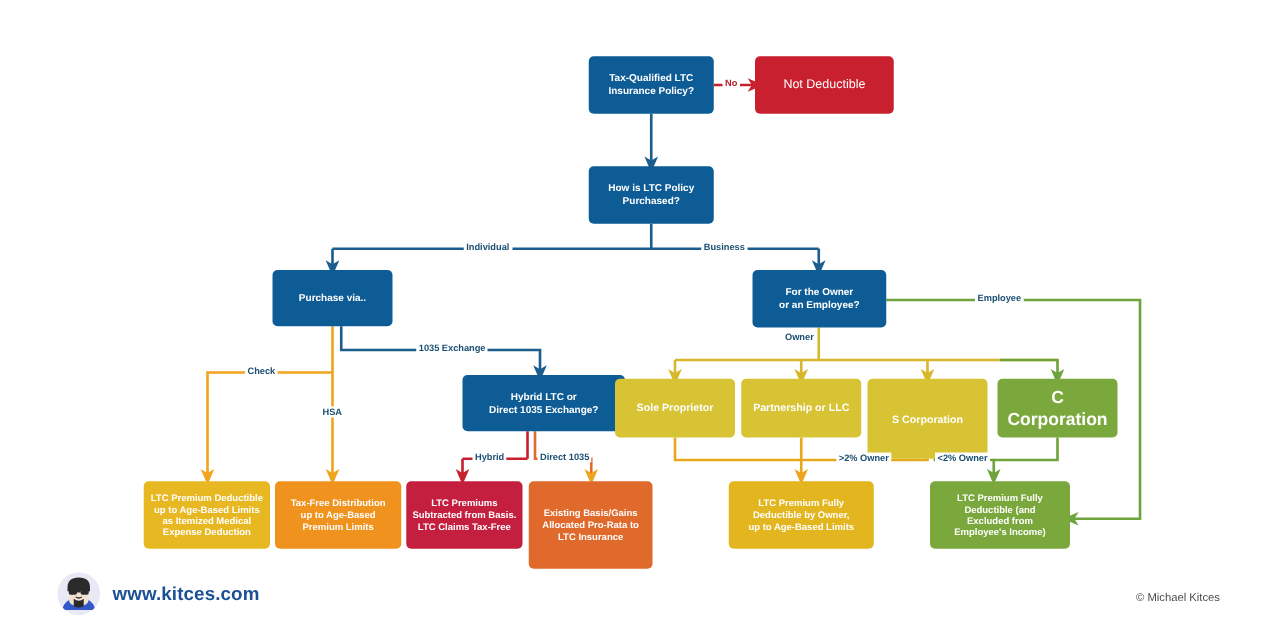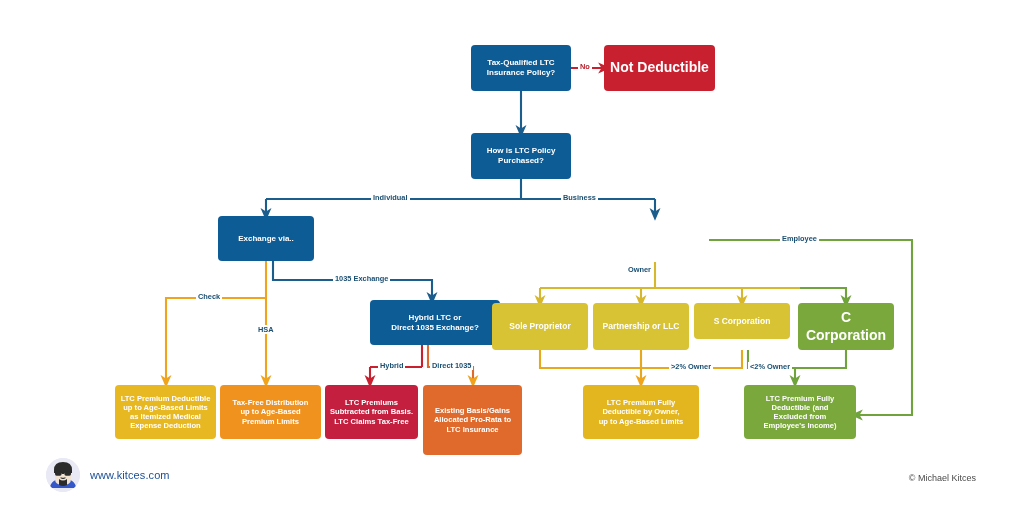--- a/index.html
+++ b/index.html
@@ -7,21 +7,21 @@
        font-family:"Liberation Sans","DejaVu Sans",sans-serif;}
   #stage{position:relative;width:1024px;height:512px;background:#fff;}
 
   
   .node{position:absolute;display:flex;align-items:center;justify-content:center;
         text-align:center;color:#ffffff;border-radius:4px;box-sizing:border-box;
         padding:16px 4px;z-index:5;}
   .node span{display:block;line-height:1.22;}
 
   .n-decision{background:#0e5c96;font-size:8px;font-weight:bold;}
-  .n-red{background:#c8202f;font-size:14px;font-weight:bold;}
+  .n-red{background:#c8202f;font-size:10px;font-weight:normal;}
   .n-gold{background:#d7c334;font-size:8.5px;font-weight:bold;}
   .n-green{background:#7aa83c;font-size:14px;font-weight:bold;}
   .r-gold{background:#e8b822;font-size:7.6px;font-weight:bold;}
   .r-orange{background:#f0921e;font-size:7.6px;font-weight:bold;}
   .r-crimson{background:#c41f3e;font-size:7.6px;font-weight:bold;}
   .r-burnt{background:#e0692c;font-size:7.6px;font-weight:bold;}
   .r-goldbig{background:#e3b51f;font-size:7.6px;font-weight:bold;}
   .r-greenbig{background:#7aa83c;font-size:7.6px;font-weight:bold;}
 
   
@@ -29,21 +29,21 @@
           background:#ffffff;padding:0 2px;white-space:nowrap;z-index:6;}
   .elabel.red{color:#b5202c;}
 
   svg.wires{position:absolute;left:0;top:0;width:1024px;height:512px;z-index:1;}
 
   
   #footer-brand{position:absolute;left:46px;top:458px;display:flex;
                 align-items:center;gap:10px;z-index:7;}
   #avatar{width:34px;height:34px;border-radius:50%;background:#e9e9f5;
           position:relative;overflow:hidden;flex:none;}
-  #site-url{font-size:11px;font-weight:normal;color:#1b4f96;letter-spacing:.1px;}
+  #site-url{font-size:15px;font-weight:bold;color:#1b4f96;letter-spacing:.1px;}
   #copyright{position:absolute;right:48px;top:473px;font-size:9px;color:#4a4a4a;
              white-space:nowrap;z-index:7;}
 </style>
 </head>
 <body>
 
 <div id="stage">
 
   <svg class="wires" viewBox="0 0 1024 512" xmlns="http://www.w3.org/2000/svg">
     <defs>
@@ -114,36 +114,40 @@
   <div class="node n-red" style="left:604px;top:45px;width:111px;height:46px;">
     <span style="white-space:pre-line;">Not Deductible</span>
   </div>
 
   <div class="node n-decision" style="left:471px;top:133px;width:100px;height:46px;">
     <span style="white-space:pre-line;">How is LTC Policy
 Purchased?</span>
   </div>
 
   <div class="node n-decision" style="left:218px;top:216px;width:96px;height:45px;">
-    <span style="white-space:pre-line;">Exchange via..</span>
-  </div>
-
+    <span style="white-space:pre-line;">Purchase via..</span>
+  </div>
+
+  <div class="node n-decision" style="left:602px;top:216px;width:107px;height:46px;">
+    <span style="white-space:pre-line;">For the Owner
+or an Employee?</span>
+  </div>
 
   <div class="node n-decision" style="left:370px;top:300px;width:130px;height:45px;">
     <span style="white-space:pre-line;">Hybrid LTC or
 Direct 1035 Exchange?</span>
   </div>
 
   <div class="node n-gold" style="left:492px;top:303px;width:96px;height:47px;">
     <span style="white-space:pre-line;">Sole Proprietor</span>
   </div>
   <div class="node n-gold" style="left:593px;top:303px;width:96px;height:47px;">
     <span style="white-space:pre-line;">Partnership or LLC</span>
   </div>
-  <div class="node n-gold" style="left:694px;top:303px;width:96px;height:36px;">
+  <div class="node n-gold" style="left:694px;top:303px;width:96px;height:64px;">
     <span style="white-space:pre-line;">S Corporation</span>
   </div>
   <div class="node n-green" style="left:798px;top:303px;width:96px;height:47px;">
     <span style="white-space:pre-line;">C Corporation</span>
   </div>
 
   <div class="node r-gold" style="left:115px;top:385px;width:101px;height:54px;">
     <span style="white-space:pre-line;">LTC Premium Deductible
 up to Age-Based Limits
 as Itemized Medical

